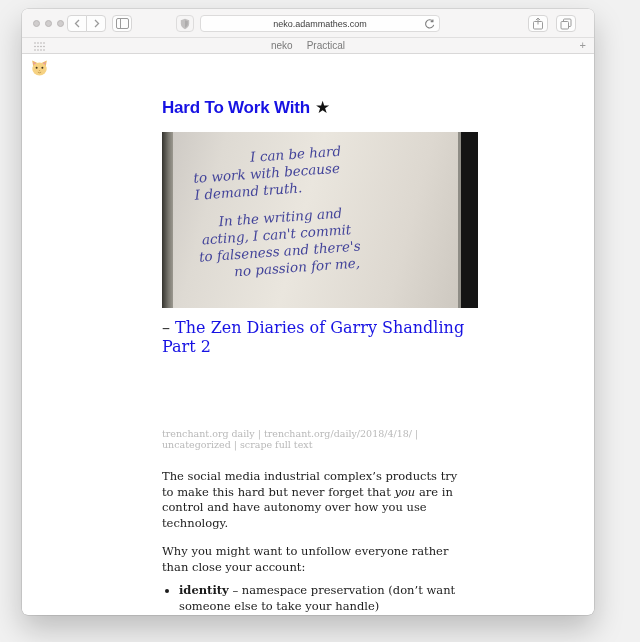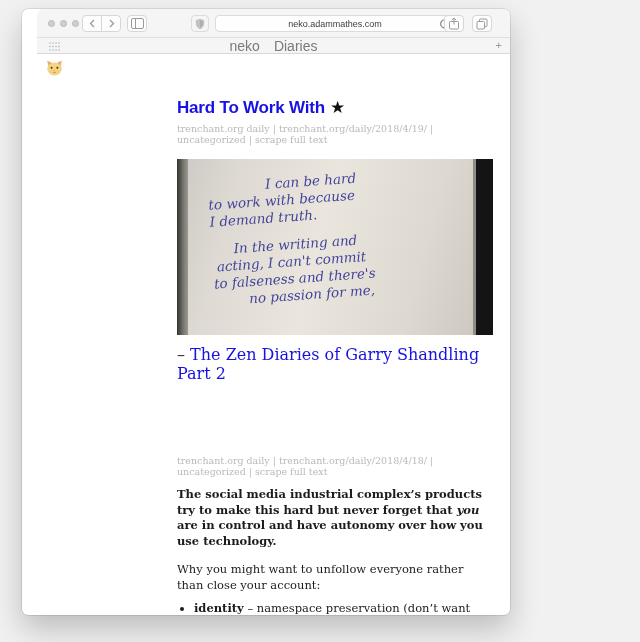--- a/index.html
+++ b/index.html
@@ -1,23 +1,22 @@
 <!DOCTYPE html>
 <html><head>
 <meta charset="utf-8">
 <style>
   * { margin:0; padding:0; box-sizing:border-box; }
   html,body { width:640px; height:642px; }
   body { background:#f1f1f1; font-family:"Liberation Sans", sans-serif; position:relative; overflow:hidden; }
 
   .window {
-    position:absolute; left:22px; top:9px; width:488px; height:606px;
+    position:absolute; left:22px; top:9px; width:572px; height:606px;
     border-radius:6px; background:#fff;
     box-shadow:0 0 0 0.5px rgba(0,0,0,0.18), 0 14px 30px rgba(0,0,0,0.22);
-    padding-left:15px;
   }
 
   
   .toolbar {
     position:relative; height:29px; background:#f6f5f5;
     border-bottom:1px solid #e0dfdf; border-radius:6px 6px 0 0;
   }
   .traffic { position:absolute; left:11px; top:11px; display:flex; gap:5px; }
   .tl { width:7px; height:7px; border-radius:50%; background:#d0cdcd; border:0.5px solid #bab7b7; }
   .tbtn {
@@ -40,21 +39,21 @@
   .share-btn { right:46px; width:20px; }
   .tabs-btn { right:18px; width:20px; }
 
   
   .bookmarks-bar {
     position:relative; height:16px; background:#f6f5f5;
     border-bottom:1px solid #d9d8d8; display:flex; align-items:center;
   }
   .fav-grid { position:absolute; left:12px; top:4px; }
   .bm-center { position:absolute; left:0; right:0; display:flex; justify-content:center; gap:14px; }
-  .bm-item { font-size:14px; color:#7a7a7a; }
+  .bm-item { font-size:10px; color:#7a7a7a; }
   .bm-plus { position:absolute; right:8px; top:0; font-size:11px; color:#9a9a9a; line-height:15px; }
 
   
   .content {
     position:relative; height:560px; background:#fff; overflow:hidden;
     border-radius:0 0 6px 6px;
   }
   .site-icon { position:absolute; left:9px; top:5px; }
   .column { margin:8px 0 0 140px; width:308px; }
 
@@ -80,21 +79,21 @@
     font-size:13.5px; line-height:17px; color:#43449a; }
   .hw-0 { margin-left:58px; } .hw-2 { margin-bottom:11px; }
   .hw-3 { margin-left:22px; } .hw-4 { margin-left:4px; } .hw-6 { margin-left:34px; }
 
   .caption { margin-top:10px; font-family:"DejaVu Serif", serif; font-size:16px; }
   .caption .dash { color:#333; }
   .caption a { color:#1712e3; text-decoration:none; }
 
   .post-2 { margin-top:72px; }
   .body-text { font-family:"DejaVu Serif", serif; font-size:11.5px; line-height:15.5px; color:#1c1c1c; }
-  .para-1 { margin-top:10px;font-weight:bold; }
+  .para-1 { margin-top:19px; }
   .para-2 { margin-top:13px; }
   .bullets { margin:4px 0 0 0; padding-left:17px; list-style:disc outside; }
   .bullets li { margin-top:8px; }
   .bullets b { font-weight:bold; }
   em { font-style:italic; }
 
   svg { display:block; }
 </style>
 </head>
 <body>
@@ -174,21 +173,21 @@
             <circle cx="10" cy="4.5" r="0.8"></circle>
           <circle cx="1" cy="8" r="0.8"></circle>
             <circle cx="4" cy="8" r="0.8"></circle>
             <circle cx="7" cy="8" r="0.8"></circle>
             <circle cx="10" cy="8" r="0.8"></circle>
         </g>
       </svg>
     </span>
     <div class="bm-center">
       <span class="bm-item">neko</span>
-      <span class="bm-item">Diaries</span>
+      <span class="bm-item">Practical</span>
     </div>
     <span class="bm-plus">+</span>
   </div>
 
   <div class="content">
 
     <span class="site-icon">
       <svg width="17" height="17" viewBox="0 0 17 17">
         <path d="M2.2 7.5 L1.2 1.6 L6.4 4.1 Z" fill="#edb95e"></path>
         <path d="M14.8 7.5 L15.8 1.6 L10.6 4.1 Z" fill="#edb95e"></path>
@@ -199,21 +198,20 @@
         <circle cx="11.4" cy="8.8" r="1" fill="#42351f"></circle>
         <path d="M8.5 11 l-0.9 1.1 h1.8 Z" fill="#c79a45"></path>
         <path d="M6.9 13.2 q1.6 1.2 3.2 0" stroke="#b08a3e" stroke-width="0.7" fill="none"></path>
       </svg>
     </span>
 
     <div class="column">
 
       <div>
         <div class="post-title"><span>Hard To Work With</span><span class="star">★</span></div>
-        <div class="post-meta">trenchant.org daily | trenchant.org/daily/2018/4/19/ | uncategorized | scrape full text</div>
 
         <div class="photo">
           <div class="photo-paper"></div>
           <div class="photo-left-bar"></div>
           <div class="photo-right-bar"></div>
           <div class="handwriting">
             <div class="hw-0">I can be hard</div>
             <div class="hw-1">to work with because</div>
             <div class="hw-2">I demand truth.</div>
             <div class="hw-3">In the writing and</div>

